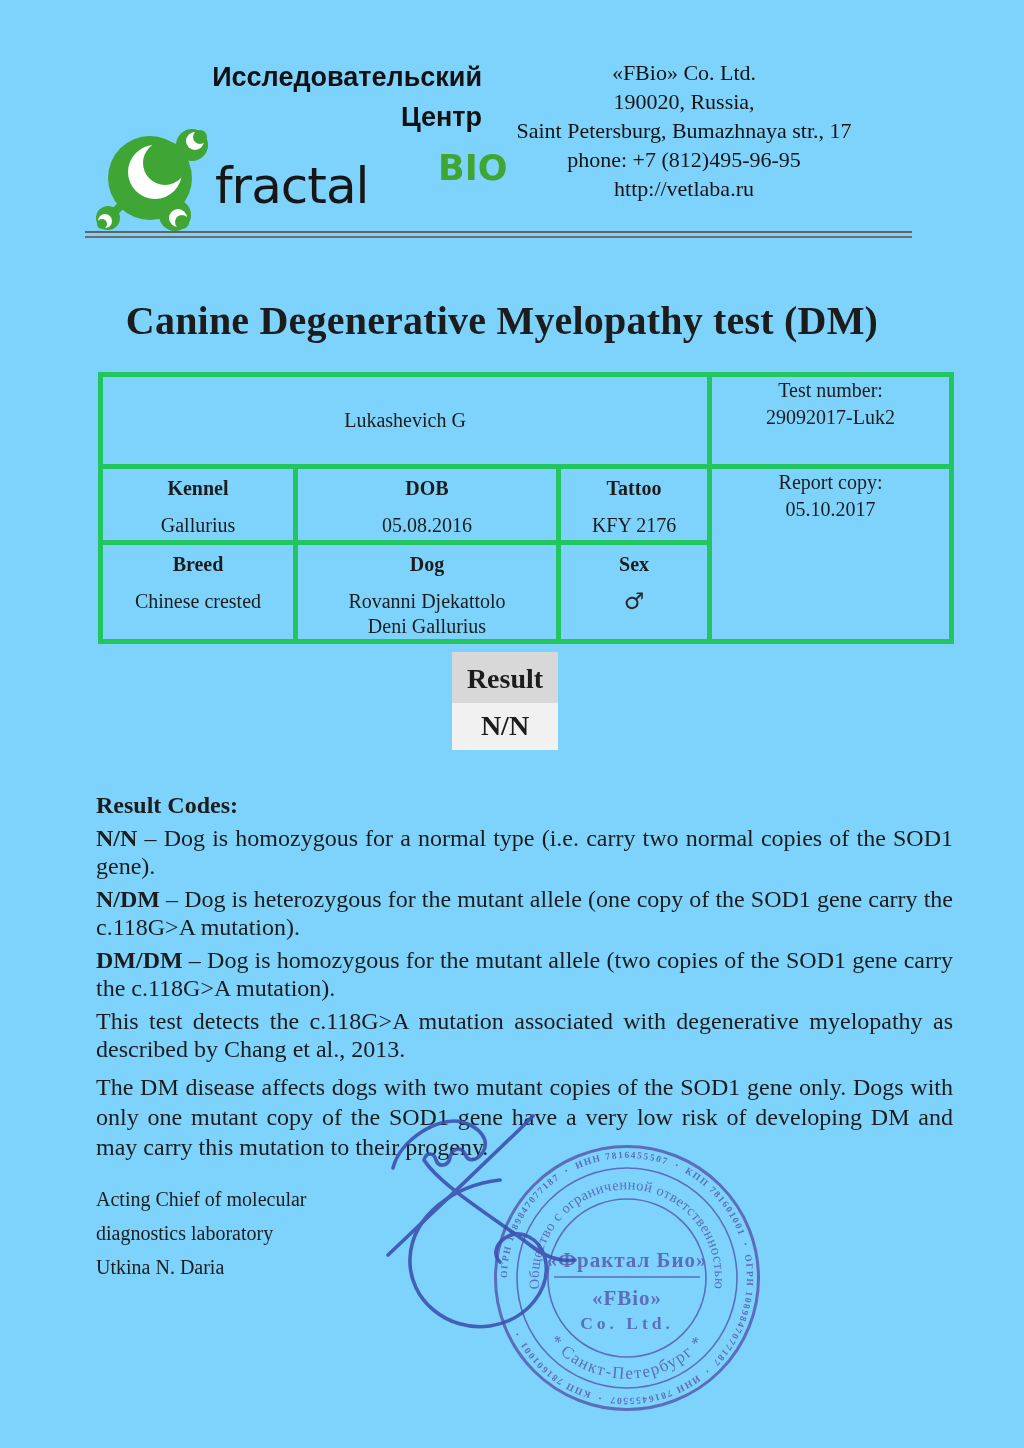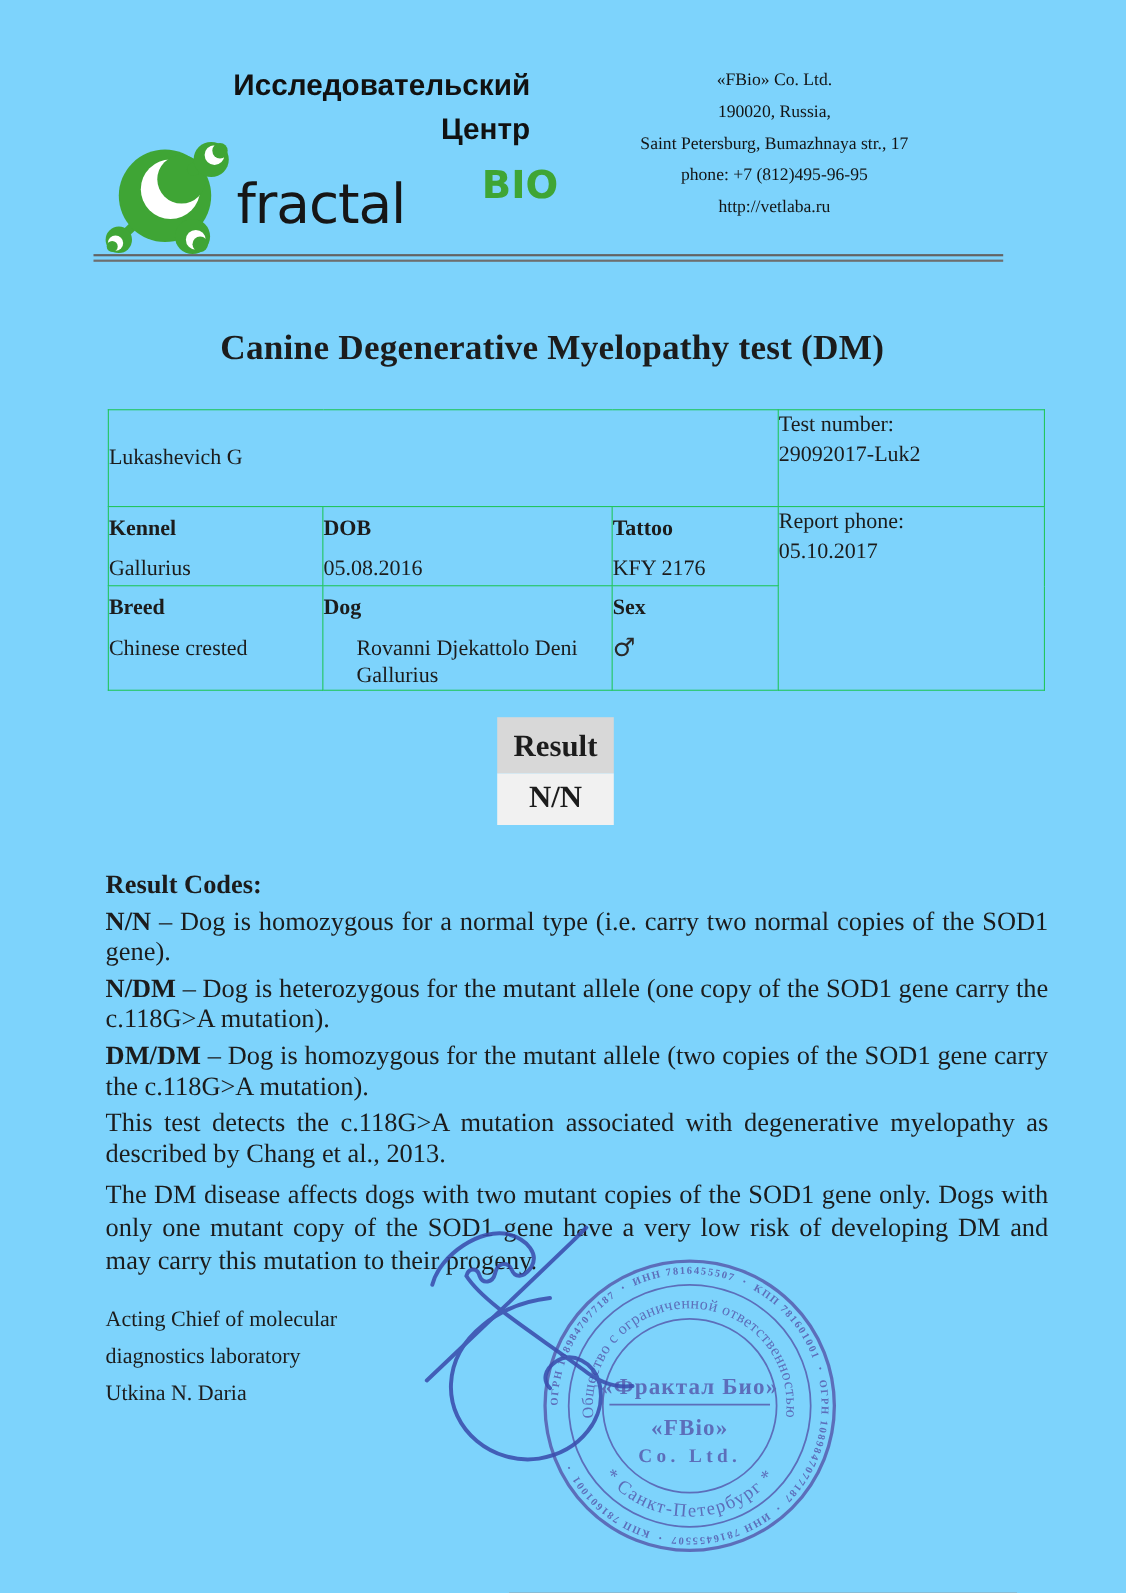--- a/index.html
+++ b/index.html
@@ -1,33 +1,33 @@
 <!DOCTYPE html>
 <html><head>
 <meta charset="utf-8">
 <style>
   html,body{margin:0;padding:0;background:#9a9a9a;}
   .page{position:relative;width:1024px;height:1448px;background:#7dd3fc;margin:0 auto;
         font-family:"Liberation Serif",serif;color:#1c1c1c;overflow:hidden;}
   
   .ru-title{position:absolute;left:150px;top:57px;width:332px;text-align:right;
             font-family:"Liberation Sans",sans-serif;font-weight:bold;font-size:27px;line-height:40px;color:#111;}
-  .company{position:absolute;left:488px;top:58px;width:432px;text-align:center;
-           font-size:16px;line-height:29px;color:#141414;}
+  .company{position:absolute;left:468px;top:58px;width:432px;text-align:center;
+           font-size:22px;line-height:29px;color:#141414;}
   .logo-svg{position:absolute;left:95px;top:116px;}
   .logo-word{font-family:"DejaVu Sans",sans-serif;font-size:50px;letter-spacing:-1px;fill:#161616;}
   .logo-bio{font-family:"DejaVu Sans",sans-serif;font-size:35px;font-weight:bold;fill:#3fa535;}
   .rule{position:absolute;left:85px;top:231px;width:827px;height:3px;
         border-top:2px solid #636363;border-bottom:2px solid #6e6e6e;}
   
   .doc-title{position:absolute;left:0;top:297px;width:1004px;text-align:center;
-             font-size:32px;font-weight:bold;letter-spacing:.2px;}
+             font-size:40px;font-weight:bold;letter-spacing:.2px;}
   
   .info-table{position:absolute;left:98px;top:372px;border-collapse:collapse;table-layout:fixed;width:851px;}
-  .info-table td{border:1px solid #22c55e;font-size:20px;text-align:left;vertical-align:top;padding:0;}
+  .info-table td{border:5px solid #22c55e;font-size:20px;text-align:center;vertical-align:top;padding:0;}
   .info-table .owner-cell{vertical-align:middle;height:87px;}
   .cell-label{font-weight:bold;margin-top:8px;}
   .cell-value{margin-top:13px;line-height:25px;}
   .mid-cell{vertical-align:middle;line-height:27px;}
   .sex-glyph{font-family:"DejaVu Sans",sans-serif;font-size:23px;color:#2a2a2a;}
   
   .result-box{position:absolute;left:452px;top:652px;width:106px;text-align:center;
               font-weight:bold;font-size:28px;}
   .result-head{background:#d8d8d8;height:51px;line-height:53px;}
   .result-value{background:#f1f1f1;height:47px;line-height:46px;}
@@ -112,21 +112,21 @@
       </td>
       <td>
         <div class="cell-label">DOB</div>
         <div class="cell-value">05.08.2016</div>
       </td>
       <td>
         <div class="cell-label">Tattoo</div>
         <div class="cell-value">KFY 2176</div>
       </td>
       <td rowspan="2" class="mid-cell">
-        <div>Report phone:</div>
+        <div>Report copy:</div>
         <div>05.10.2017</div>
       </td>
     </tr>
     <tr>
       <td style="height:92px">
         <div class="cell-label">Breed</div>
         <div class="cell-value">Chinese crested</div>
       </td>
       <td>
         <div class="cell-label">Dog</div>

